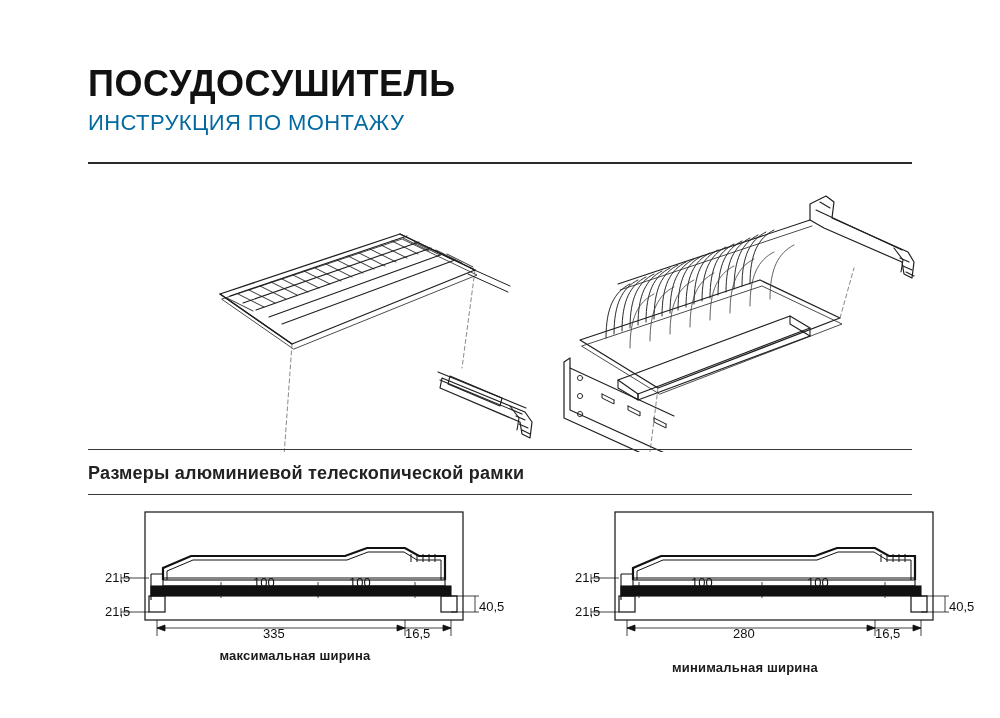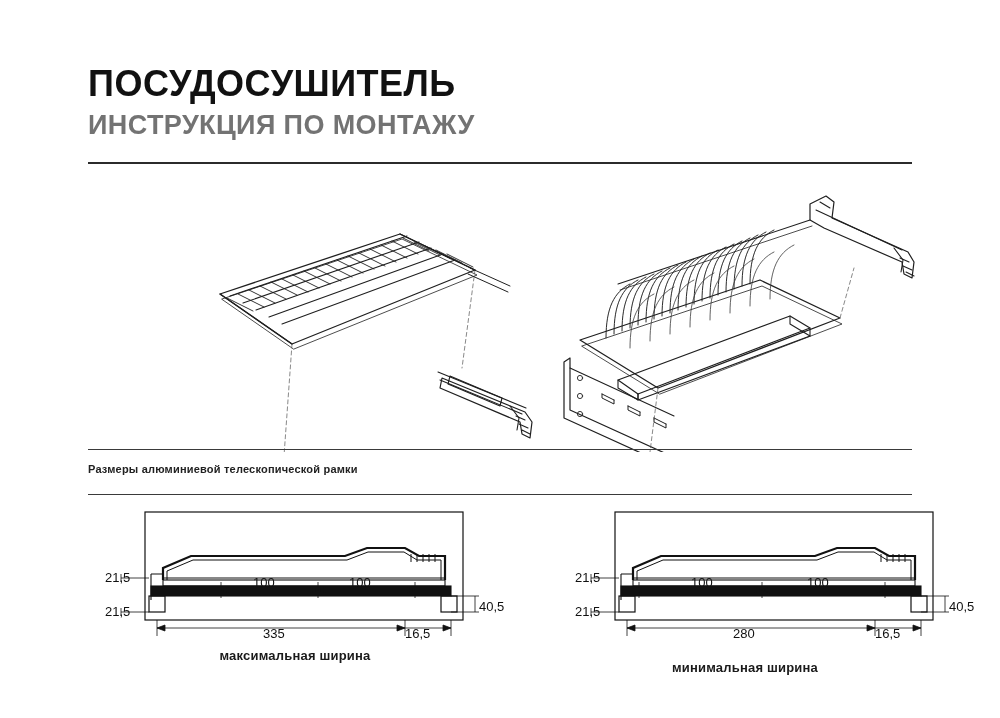--- a/index.html
+++ b/index.html
@@ -13,33 +13,33 @@
   }
   .page{position:absolute;inset:0;}
 
   
   .title-block{position:absolute;left:88px;top:46px;margin-top:20px;}
   .title-main{
     font-size:36px;font-weight:bold;letter-spacing:0.5px;
     line-height:1.0;margin:0;color:#111;
   }
   .title-sub{
-    font-size:27px;font-weight:bold;letter-spacing:0.4px;
-    line-height:1.0;margin:10px 0 0 0;color:#737373;
+    font-size:22px;font-weight:normal;letter-spacing:0.4px;
+    line-height:1.0;margin:10px 0 0 0;color:#0369a1;
   }
   .rule{
     position:absolute;left:88px;width:824px;height:2px;background:#2b2b2b;
   }
   #rule-top{top:162px;}
   #rule-mid{top:449px;height:1px;background:#3a3a3a;}
   #rule-bot{top:494px;height:1px;background:#3a3a3a;}
 
   .caption-frames{
     position:absolute;left:88px;top:463px;
-    font-size:11px;font-weight:bold;color:#222;letter-spacing:0.2px;
+    font-size:18px;font-weight:bold;color:#222;letter-spacing:0.2px;
   }
 
   .fig-caption{
     position:absolute;font-size:13px;font-weight:bold;color:#1a1a1a;
     letter-spacing:0.2px;text-align:center;
   }
   #cap-max{left:150px;top:648px;width:290px;}
   #cap-min{left:600px;top:660px;width:290px;}
 
   svg{display:block;}

